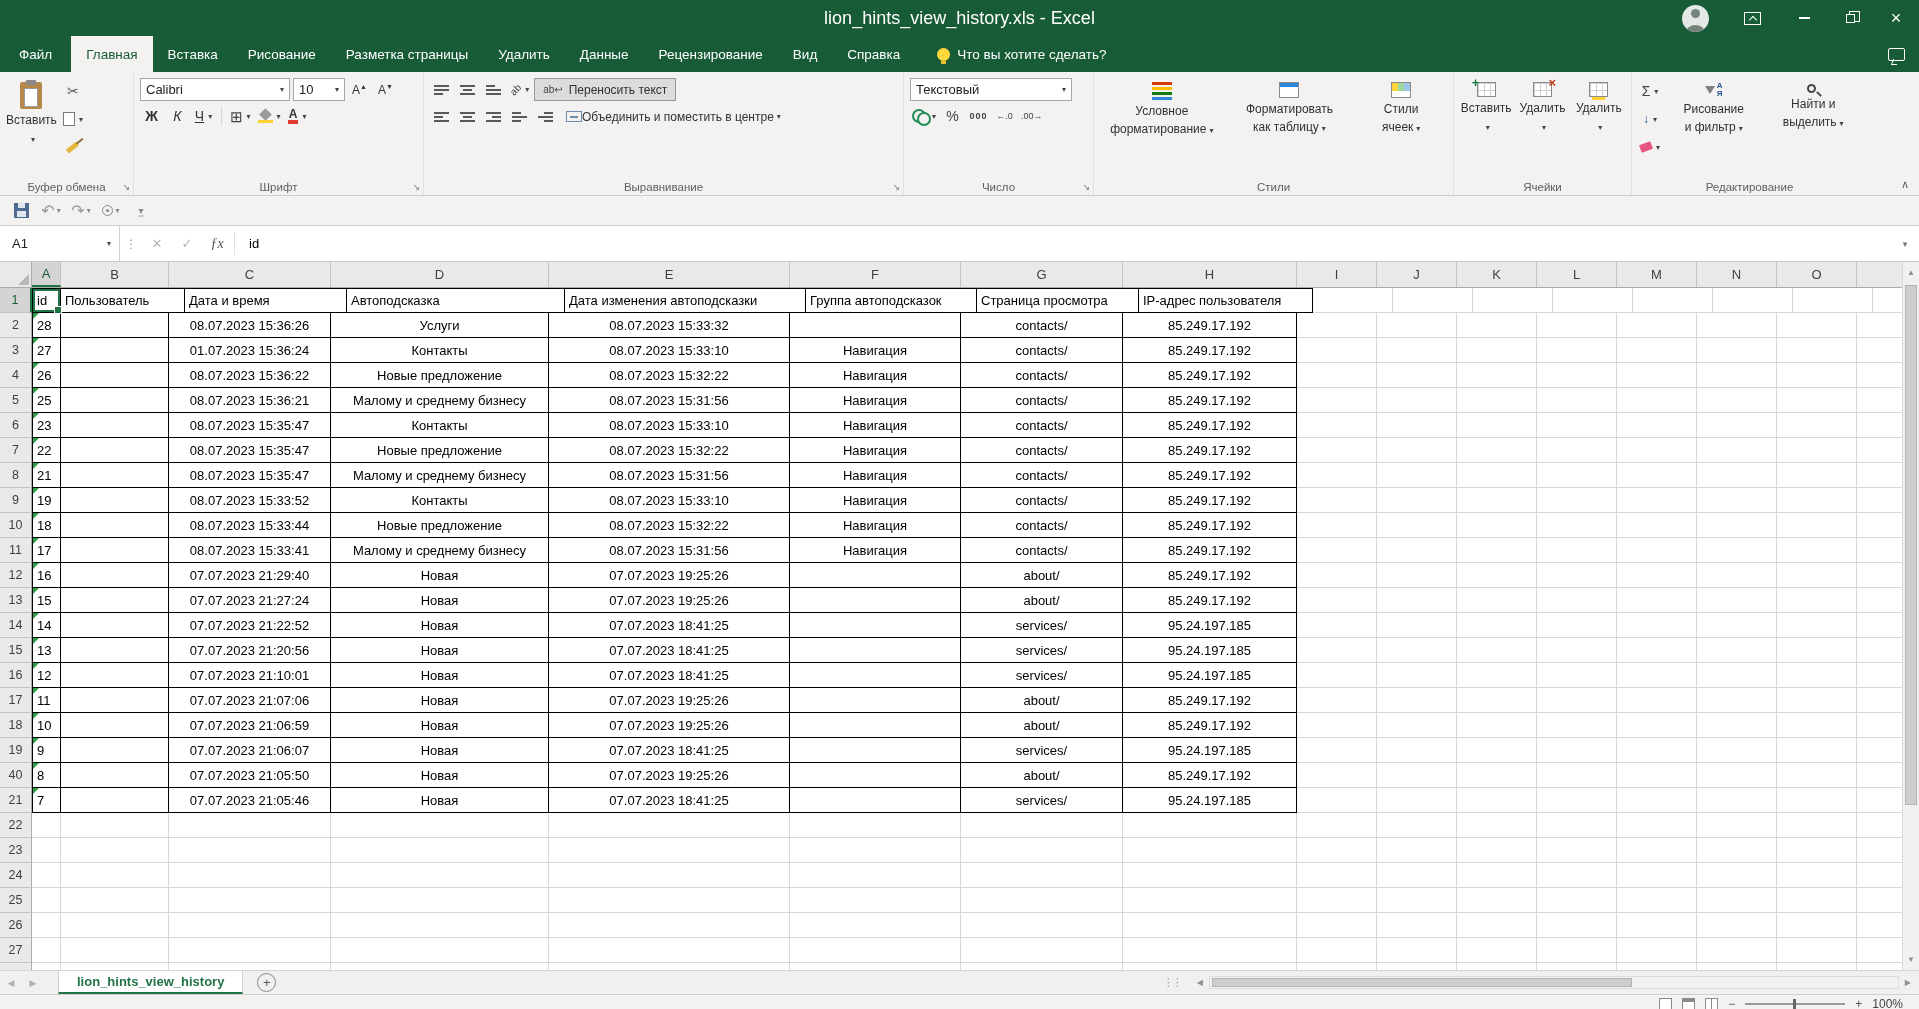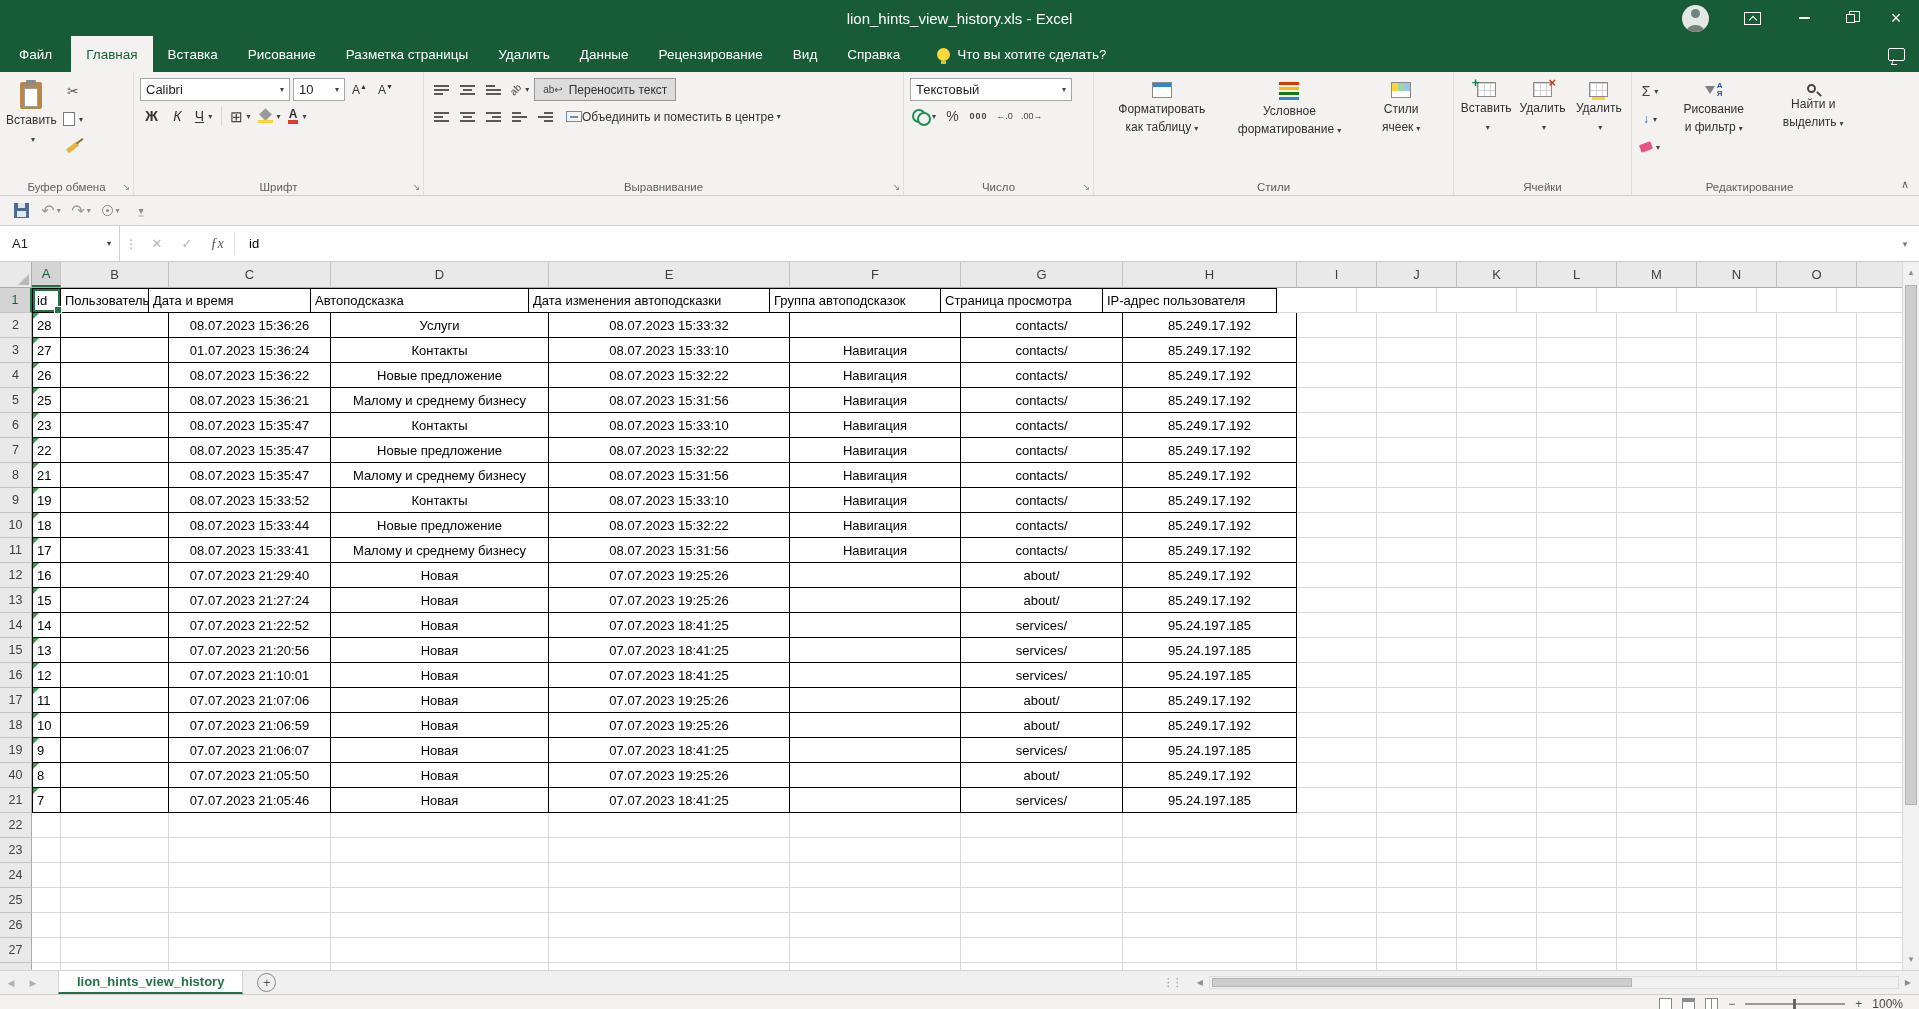--- a/index.html
+++ b/index.html
@@ -1,21 +1,21 @@
 <!DOCTYPE html>
 <html><head>
 <meta charset="utf-8">
 <style>
   *{margin:0;padding:0;box-sizing:border-box}
   html,body{width:1919px;height:1009px;overflow:hidden;font-family:"Liberation Sans",sans-serif;background:#fff;position:relative}
   .band{position:absolute;left:0;right:0}
 
   
   .titlebar{top:0;height:36px;background:#185c37;display:flex;align-items:center;color:#fff}
-  .title{position:absolute;left:0;right:0;text-align:center;font-size:15px;color:#fff}
+  .title{position:absolute;left:0;right:0;text-align:center;font-size:18px;color:#fff}
   .tb-right{margin-left:auto;display:flex;align-items:center;height:100%;z-index:2}
   .avatar{width:27px;height:27px;border-radius:50%;background:#e3e7e5;position:relative;overflow:hidden;margin-right:26px;cursor:pointer}
   .avatar::before{content:"";position:absolute;top:4px;left:9px;width:9px;height:9px;border-radius:50%;background:#74847c}
   .avatar::after{content:"";position:absolute;bottom:-9px;left:4px;width:19px;height:16px;border-radius:50%;background:#74847c}
   .winbtn{width:46px;height:36px;display:flex;align-items:center;justify-content:center;cursor:pointer}
   .ico-min{display:block;width:11px;height:2px;background:#fff}
   .ico-restore{display:block;width:9px;height:9px;border:1px solid #fff;background:#185c37;position:relative}
   .ico-restore::before{content:"";position:absolute;left:2px;top:-4px;width:9px;height:9px;border:1px solid #fff;z-index:-1}
   .ico-close{font-size:18px;line-height:1;color:#fff}
   .ico-ribopts{display:block;width:17px;height:13px;border:1px solid #fff;position:relative;margin-right:4px}
@@ -397,28 +397,28 @@
           </span>
       </div>
     </div>
     <div class="glabel">Число</div>
     <span class="launcher">↘</span>
   </div>
 
   <div class="rgroup" style="width:360px">
     <div class="rcontent">
       <div class="bigbtn" style="width:124px">
+        <span class="ico-cf"></span>
+        <span class="bl1">Условное</span>
+        <span class="bl2"><span>форматирование</span><span class="chev">▾</span></span>
+      </div>
+      <div class="bigbtn" style="width:124px">
         <span class="ico-ftable"></span>
         <span class="bl1">Форматировать</span>
         <span class="bl2"><span>как таблицу</span><span class="chev">▾</span></span>
-      </div>
-      <div class="bigbtn" style="width:124px">
-        <span class="ico-cf"></span>
-        <span class="bl1">Условное</span>
-        <span class="bl2"><span>форматирование</span><span class="chev">▾</span></span>
       </div>
       <div class="bigbtn" style="width:92px">
         <span class="ico-cstyles"></span>
         <span class="bl1">Стили</span>
         <span class="bl2"><span>ячеек</span><span class="chev">▾</span></span>
       </div>
     </div>
     <div class="glabel">Стили</div>
   </div>
 
@@ -537,21 +537,21 @@
       <div class="colh" style="width:80px">L</div>
       <div class="colh" style="width:80px">M</div>
       <div class="colh" style="width:80px">N</div>
       <div class="colh" style="width:80px">O</div>
       <div class="colh fill"></div>
     </div>
   <div class="gridrows">
       <div class="grow">
         <div class="rowh sel">1</div>
         <div class="cell tbl tbl-top al tbl-left selcell" style="width:29px">id</div>
-        <div class="cell tbl tbl-top al" style="width:88px">Пользователь</div>
+        <div class="cell tbl tbl-top al" style="width:124px">Пользователь</div>
         <div class="cell tbl tbl-top al" style="width:162px">Дата и время</div>
         <div class="cell tbl tbl-top al" style="width:218px">Автоподсказка</div>
         <div class="cell tbl tbl-top al" style="width:241px">Дата изменения автоподсказки</div>
         <div class="cell tbl tbl-top al" style="width:171px">Группа автоподсказок</div>
         <div class="cell tbl tbl-top al" style="width:162px">Страница просмотра</div>
         <div class="cell tbl tbl-top al" style="width:174px">IP-адрес пользователя</div>
         <div class="cell" style="width:80px"></div>
         <div class="cell" style="width:80px"></div>
         <div class="cell" style="width:80px"></div>
         <div class="cell" style="width:80px"></div>

